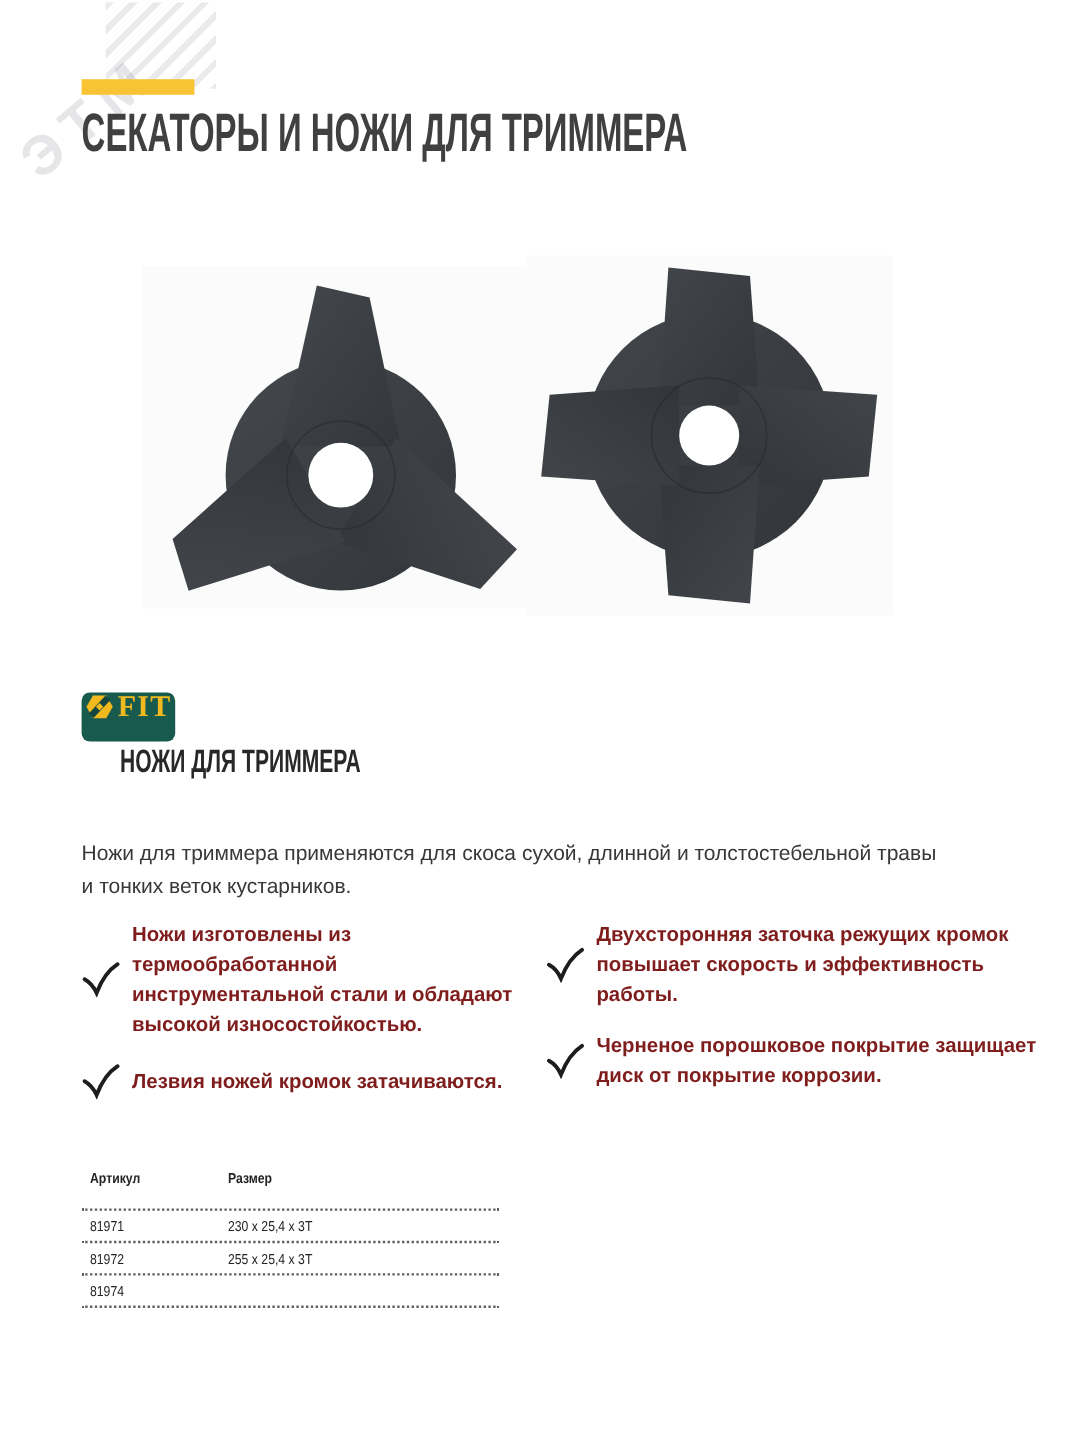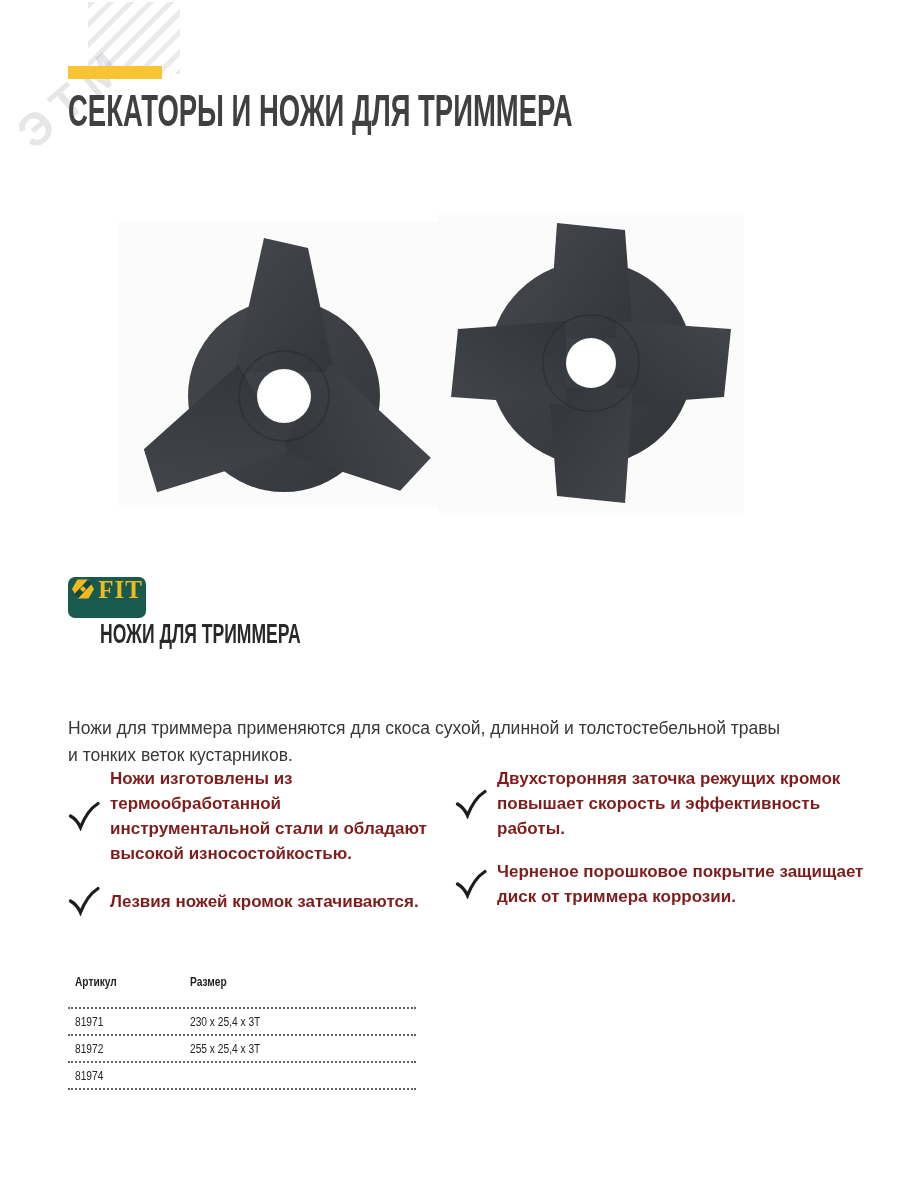--- a/index.html
+++ b/index.html
@@ -47,21 +47,21 @@
     font-weight:bold; font-size:25px; color:#f0ba1e; letter-spacing:1px;
     line-height:1;
   }
   
   .section-heading{
     position:absolute; left:68px; top:620px;
     font-size:27px; font-weight:bold; color:#28282a; line-height:1.1; white-space:nowrap;margin-left:32px;
   }
   .section-heading .squeeze{ display:inline-block; transform:scaleX(0.65); transform-origin:0 50%; }
   .description{
-    position:absolute; left:68px; top:715px;
+    position:absolute; left:68px; top:698px;
     font-size:17.5px; line-height:27px; color:#38383a;
   }
   
   .features-col{ position:absolute; top:766px; }
   .features-col.left{ left:68px; width:372px; }
   .features-col.right{ left:455px; width:410px; }
   .feature{ display:flex; align-items:center; gap:10px; }
   .features-col.left  .feature + .feature{ margin-top:20px; }
   .features-col.right .feature + .feature{ margin-top:18px; }
   .check{ flex:0 0 32px; width:32px; height:30px; }
@@ -168,21 +168,21 @@
       <div>Двухсторонняя заточка режущих кромок</div>
       <div>повышает скорость и эффективность работы.</div>
     </div>
   </div>
   <div class="feature">
     <svg class="check" viewBox="0 0 32 30">
       <path d="M2.5 15 C7 17.5 10.5 22 12.5 26.5 C16.5 16 23 7 30 2.5" fill="none" stroke="#1d1d1f" stroke-width="3.2" stroke-linecap="round"></path>
     </svg>
     <div class="f-text">
       <div>Черненое порошковое покрытие защищает</div>
-      <div>диск от триммера коррозии.</div>
+      <div>диск от покрытие коррозии.</div>
     </div>
   </div>
 </div>
 
 <div class="spec-table">
   <div class="t-head">
     <div class="c1"><span class="cond">Артикул</span></div>
     <div class="c2"><span class="cond">Размер</span></div>
   </div>
   <div class="t-row">

